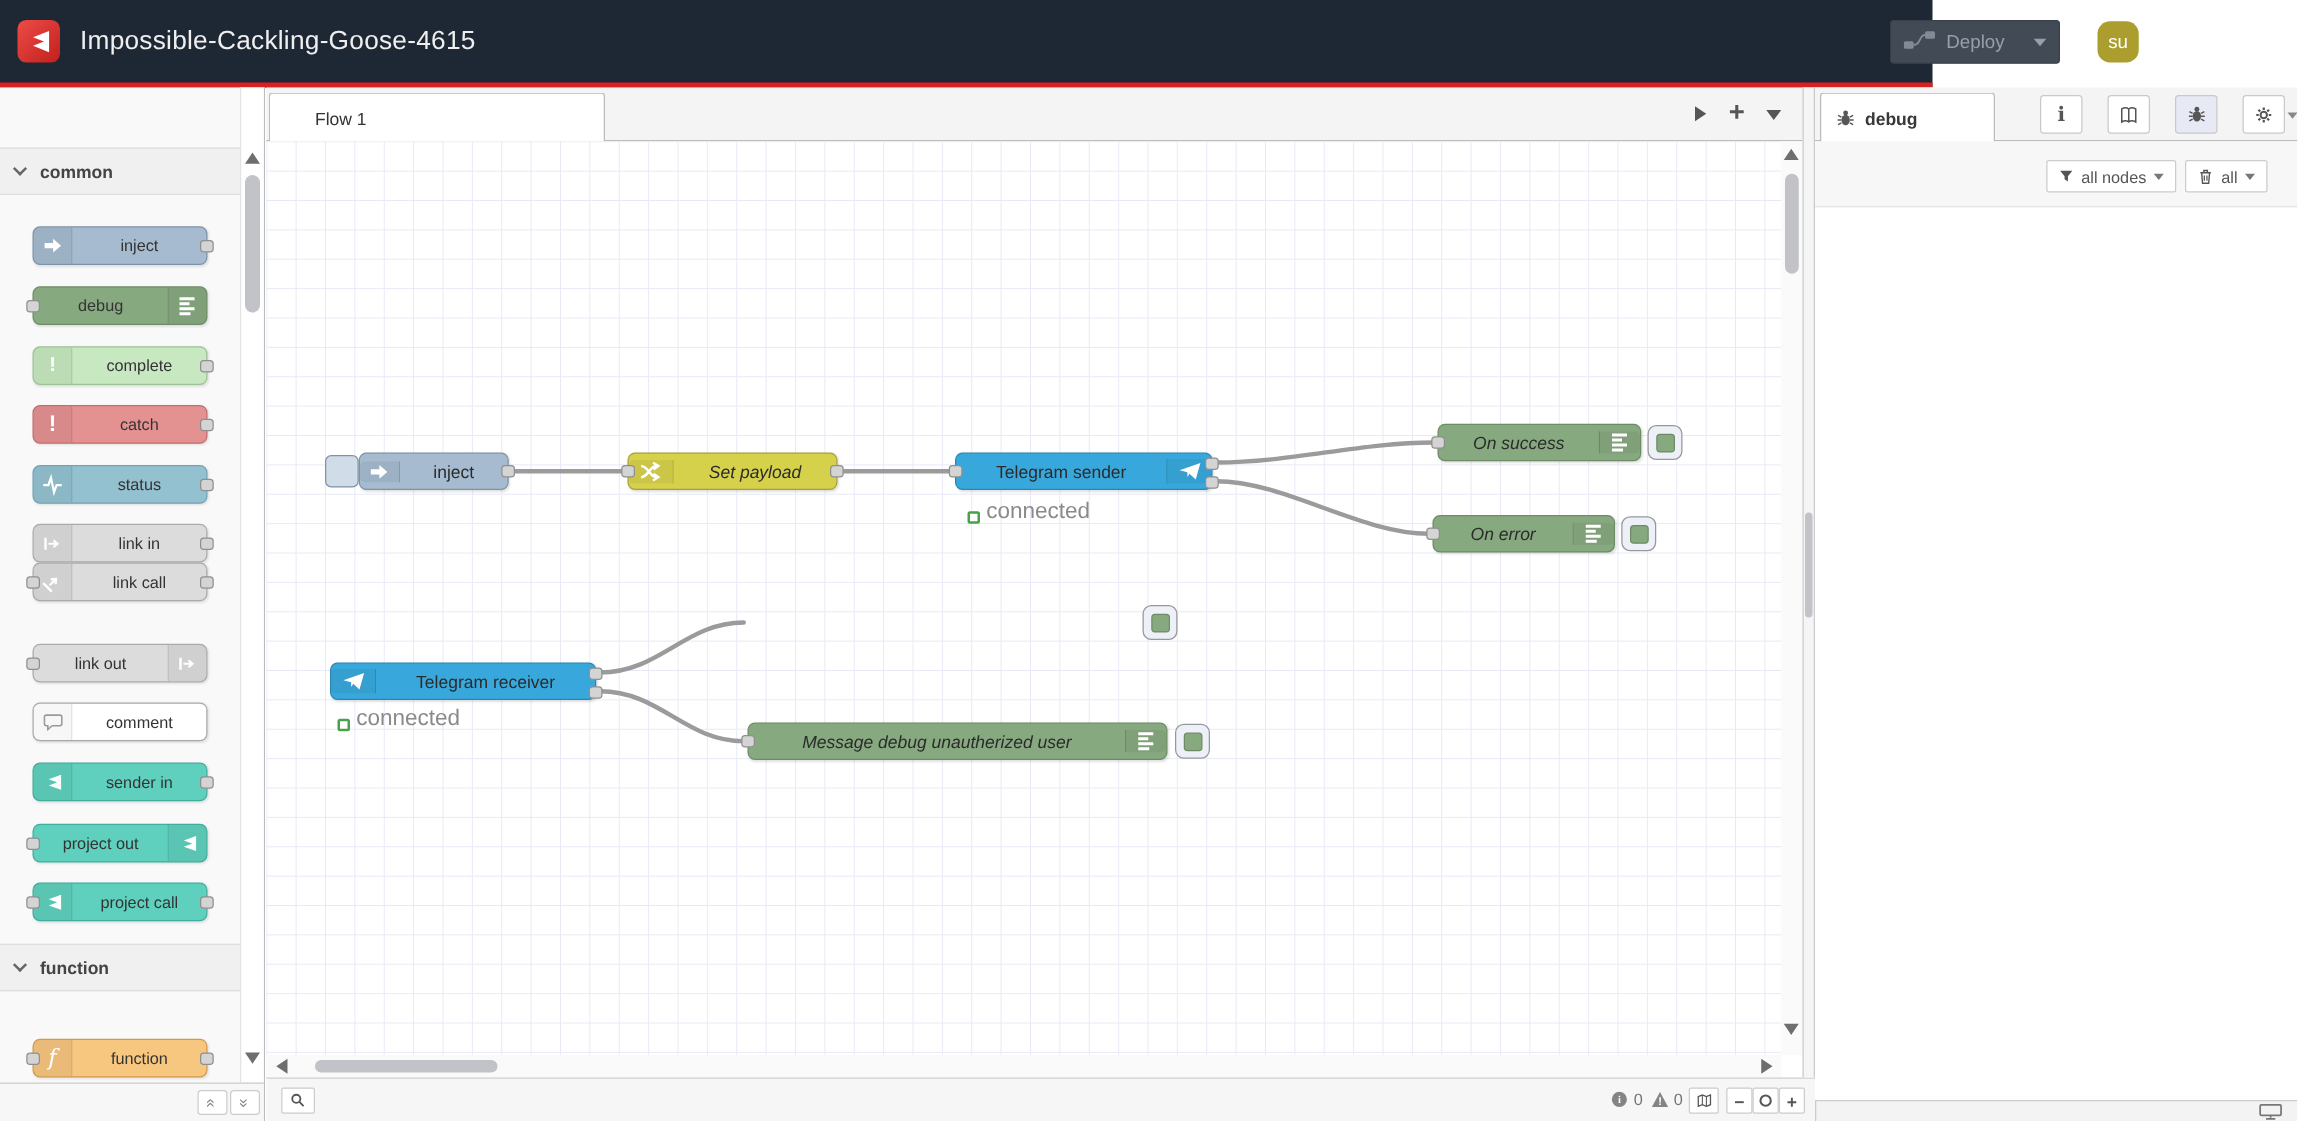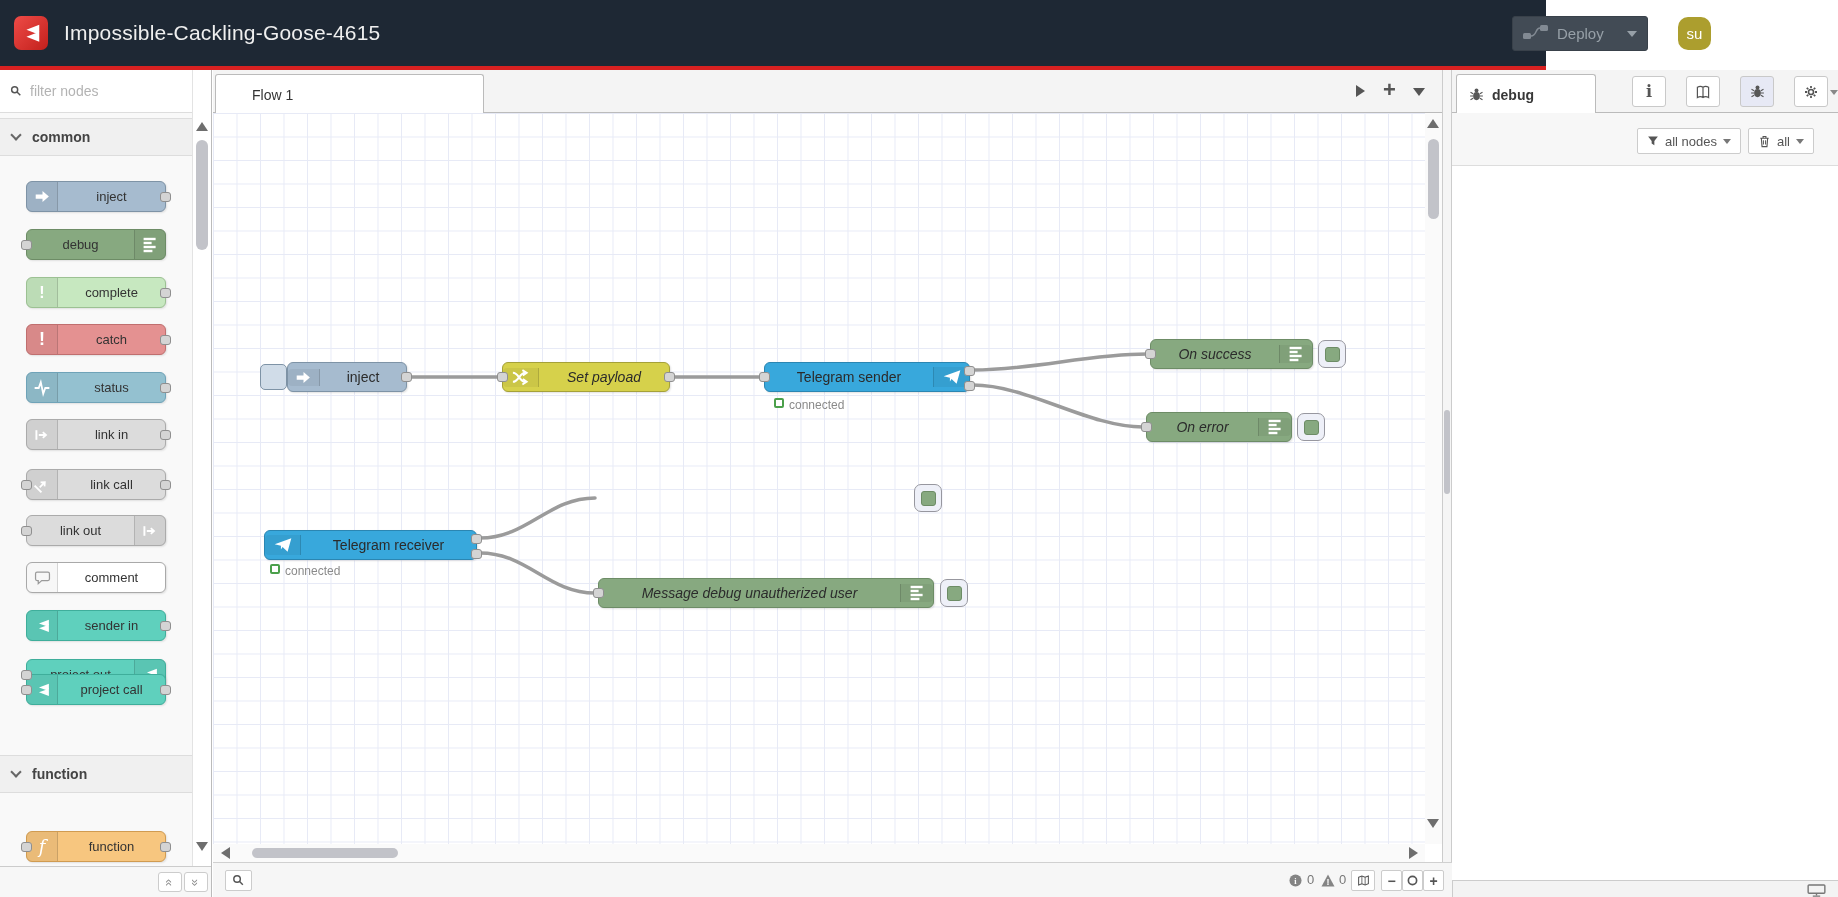--- a/index.html
+++ b/index.html
@@ -63,21 +63,21 @@
   .tri-r{width:0;height:0;border-top:6px solid transparent;border-bottom:6px solid transparent;border-left:9px solid #555}
   .tri-d{width:0;height:0;border-left:6px solid transparent;border-right:6px solid transparent;border-top:8px solid #555}
   #canvas{left:213px;top:113px;width:1212px;height:731px;background-color:#fff;
     background-image:linear-gradient(#e7eaf6 1px,transparent 1px),linear-gradient(90deg,#e7eaf6 1px,transparent 1px);
     background-size:23.5px 23.5px}
   #wires{position:absolute;left:0;top:0;width:1212px;height:731px}
   #wires path{stroke:#9b9b9b;stroke-width:3.5;fill:none;stroke-linecap:round}
   .injbtn{position:absolute;width:27px;height:26px;background:#d0dce8;border:1.5px solid #7e93a6;border-radius:5px}
   .tgl{position:absolute;width:28px;height:28px;background:#eef0f8;border:1.5px solid #97979f;border-radius:7px;display:flex;align-items:center;justify-content:center}
   .tgl i{display:block;width:15px;height:15px;background:#87a980;border:1px solid #6d8c66;border-radius:3px}
-  .st{position:absolute;display:flex;align-items:flex-start;gap:5px;font-size:12px;color:#8a8a8a}
+  .st{position:absolute;display:flex;align-items:flex-end;gap:5px;font-size:18px;color:#8a8a8a}
   .sq{width:10px;height:10px;border:2px solid #4ba04b;border-radius:2px;background:#fff}
 
   
   .sb{background:#fafafa}
   .thumb{position:absolute;background:#c2c3c9;border-radius:6px}
   .arr-u{width:0;height:0;border-left:6px solid transparent;border-right:6px solid transparent;border-bottom:9px solid #6e6e6e}
   .arr-d{width:0;height:0;border-left:6px solid transparent;border-right:6px solid transparent;border-top:9px solid #6e6e6e}
   .arr-l{width:0;height:0;border-top:6px solid transparent;border-bottom:6px solid transparent;border-right:9px solid #6e6e6e}
   .arr-r{width:0;height:0;border-top:6px solid transparent;border-bottom:6px solid transparent;border-left:9px solid #6e6e6e}
 
@@ -127,27 +127,20 @@
         <span>su</span>
       </div>
     <div id="burger" class="abs">
         <div></div>
         <div></div>
         <div></div>
       </div>
   </div>
 
   <div id="palette" class="abs">
-    <div id="pal-search" class="abs">
-      <svg width="12" height="12" viewBox="0 0 18 18">
-          <circle cx="7" cy="7" r="4.5" stroke="#555" stroke-width="2.2" fill="none"></circle>
-          <path d="M10.5 10.5 L15.5 15.5" stroke="#555" stroke-width="2.2"></path>
-        </svg>
-      <input type="text" placeholder="filter nodes" style="">
-    </div>
 
     <div class="psec abs" style="top:48px">
       <span class="chev"></span>
       <span>common</span>
     </div>
 
     <div class="pnode c-inject" style="top:111px">
       <span class="icoL" style="width:31px">
           <svg width="17" height="17" viewBox="0 0 20 20">
             <path d="M2 7.5 h8 V3.5 L17.5 10 L10 16.5 V12.5 H2 Z" fill="#fff"></path>
@@ -194,21 +187,21 @@
     <div class="pnode c-link" style="top:349px">
       <span class="icoL" style="width:31px">
           <svg width="16" height="16" viewBox="0 0 20 20">
             <path d="M3 4 V16" stroke="#fff" stroke-width="2.4"></path>
             <path d="M6 10 H14 M11 6.5 L15 10 L11 13.5" stroke="#fff" stroke-width="2.2" fill="none"></path>
           </svg>
         </span>
       <span class="lbl">link in</span>
       <span class="pt pt-r"></span>
     </div>
-    <div class="pnode c-link" style="top:399px">
+    <div class="pnode c-link" style="top:380px">
       <span class="icoL" style="width:31px">
           <svg width="16" height="16" viewBox="0 0 20 20" style="transform:rotate(-45deg)">
             <path d="M3 4 V16" stroke="#fff" stroke-width="2.4"></path>
             <path d="M6 10 H14 M11 6.5 L15 10 L11 13.5" stroke="#fff" stroke-width="2.2" fill="none"></path>
           </svg>
         </span>
       <span class="lbl">link call</span>
       <span class="pt pt-l"></span>
       <span class="pt pt-r"></span>
     </div>
@@ -241,21 +234,21 @@
     </div>
     <div class="pnode c-project" style="top:589px">
       <span class="lbl">project out</span>
       <span class="icoR" style="width:31px">
           <svg width="17" height="17" viewBox="0 0 24 24">
             <path d="M21 4 L7 9 L21 14 Z M21 11 L7 16 L21 21 Z" fill="#fff"></path>
           </svg>
         </span>
       <span class="pt pt-l"></span>
     </div>
-    <div class="pnode c-project" style="top:604px">
+    <div class="pnode c-project" style="top:636px">
       <span class="icoL" style="width:31px">
           <svg width="17" height="17" viewBox="0 0 24 24">
             <path d="M21 4 L7 9 L21 14 Z M21 11 L7 16 L21 21 Z" fill="#fff"></path>
           </svg>
         </span>
       <span class="lbl">project call</span>
       <span class="pt pt-l"></span>
       <span class="pt pt-r"></span>
     </div>
 

